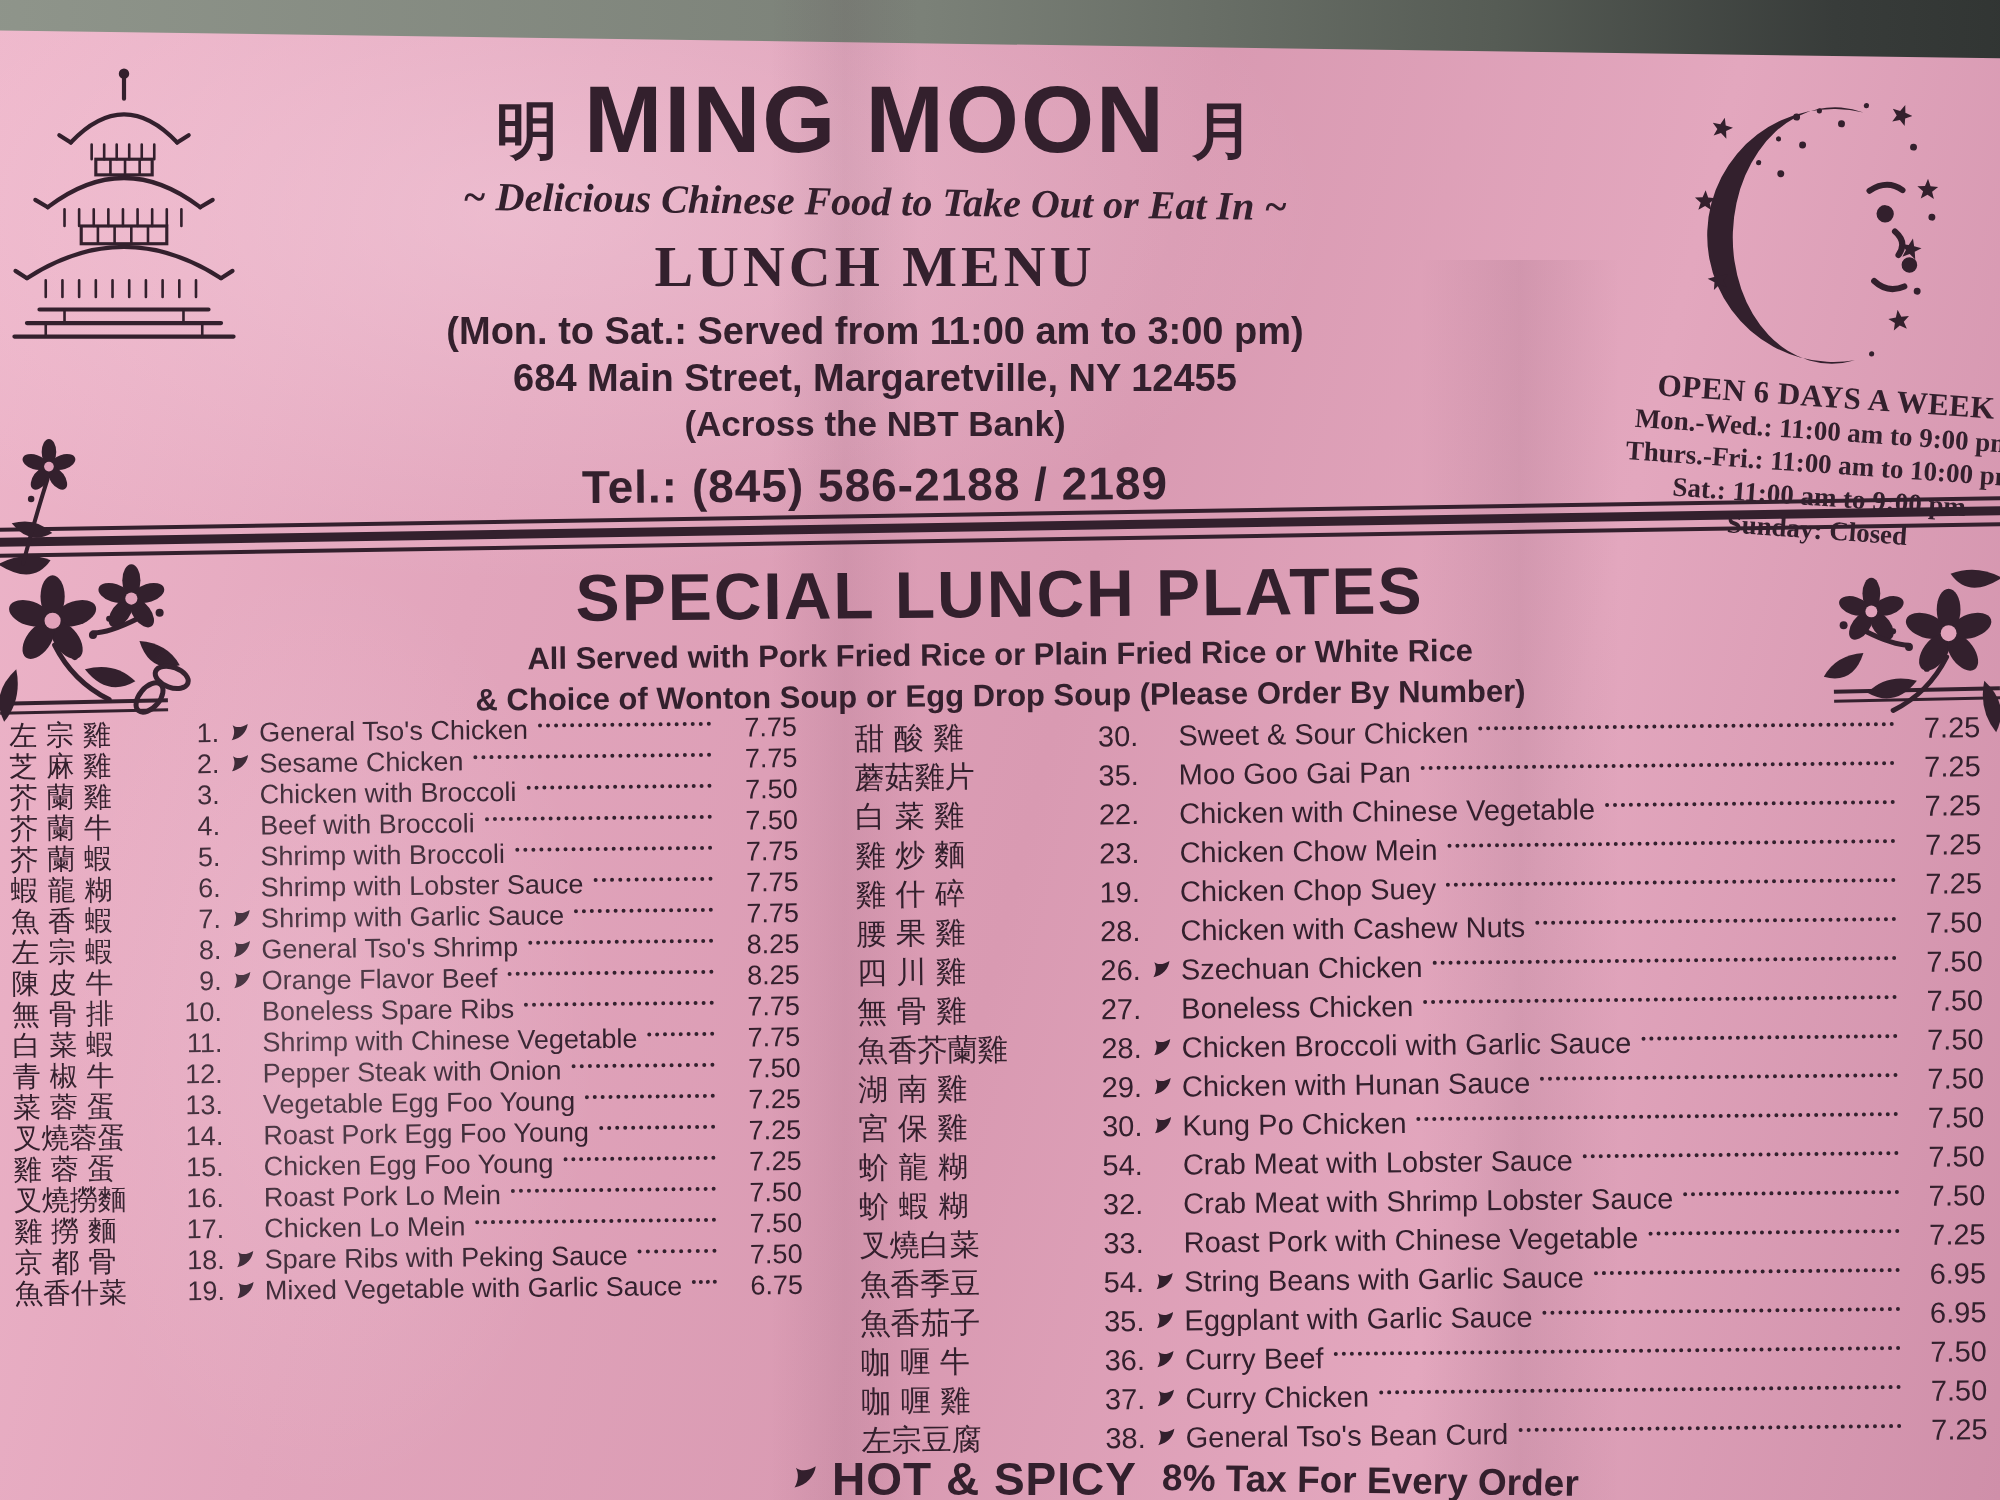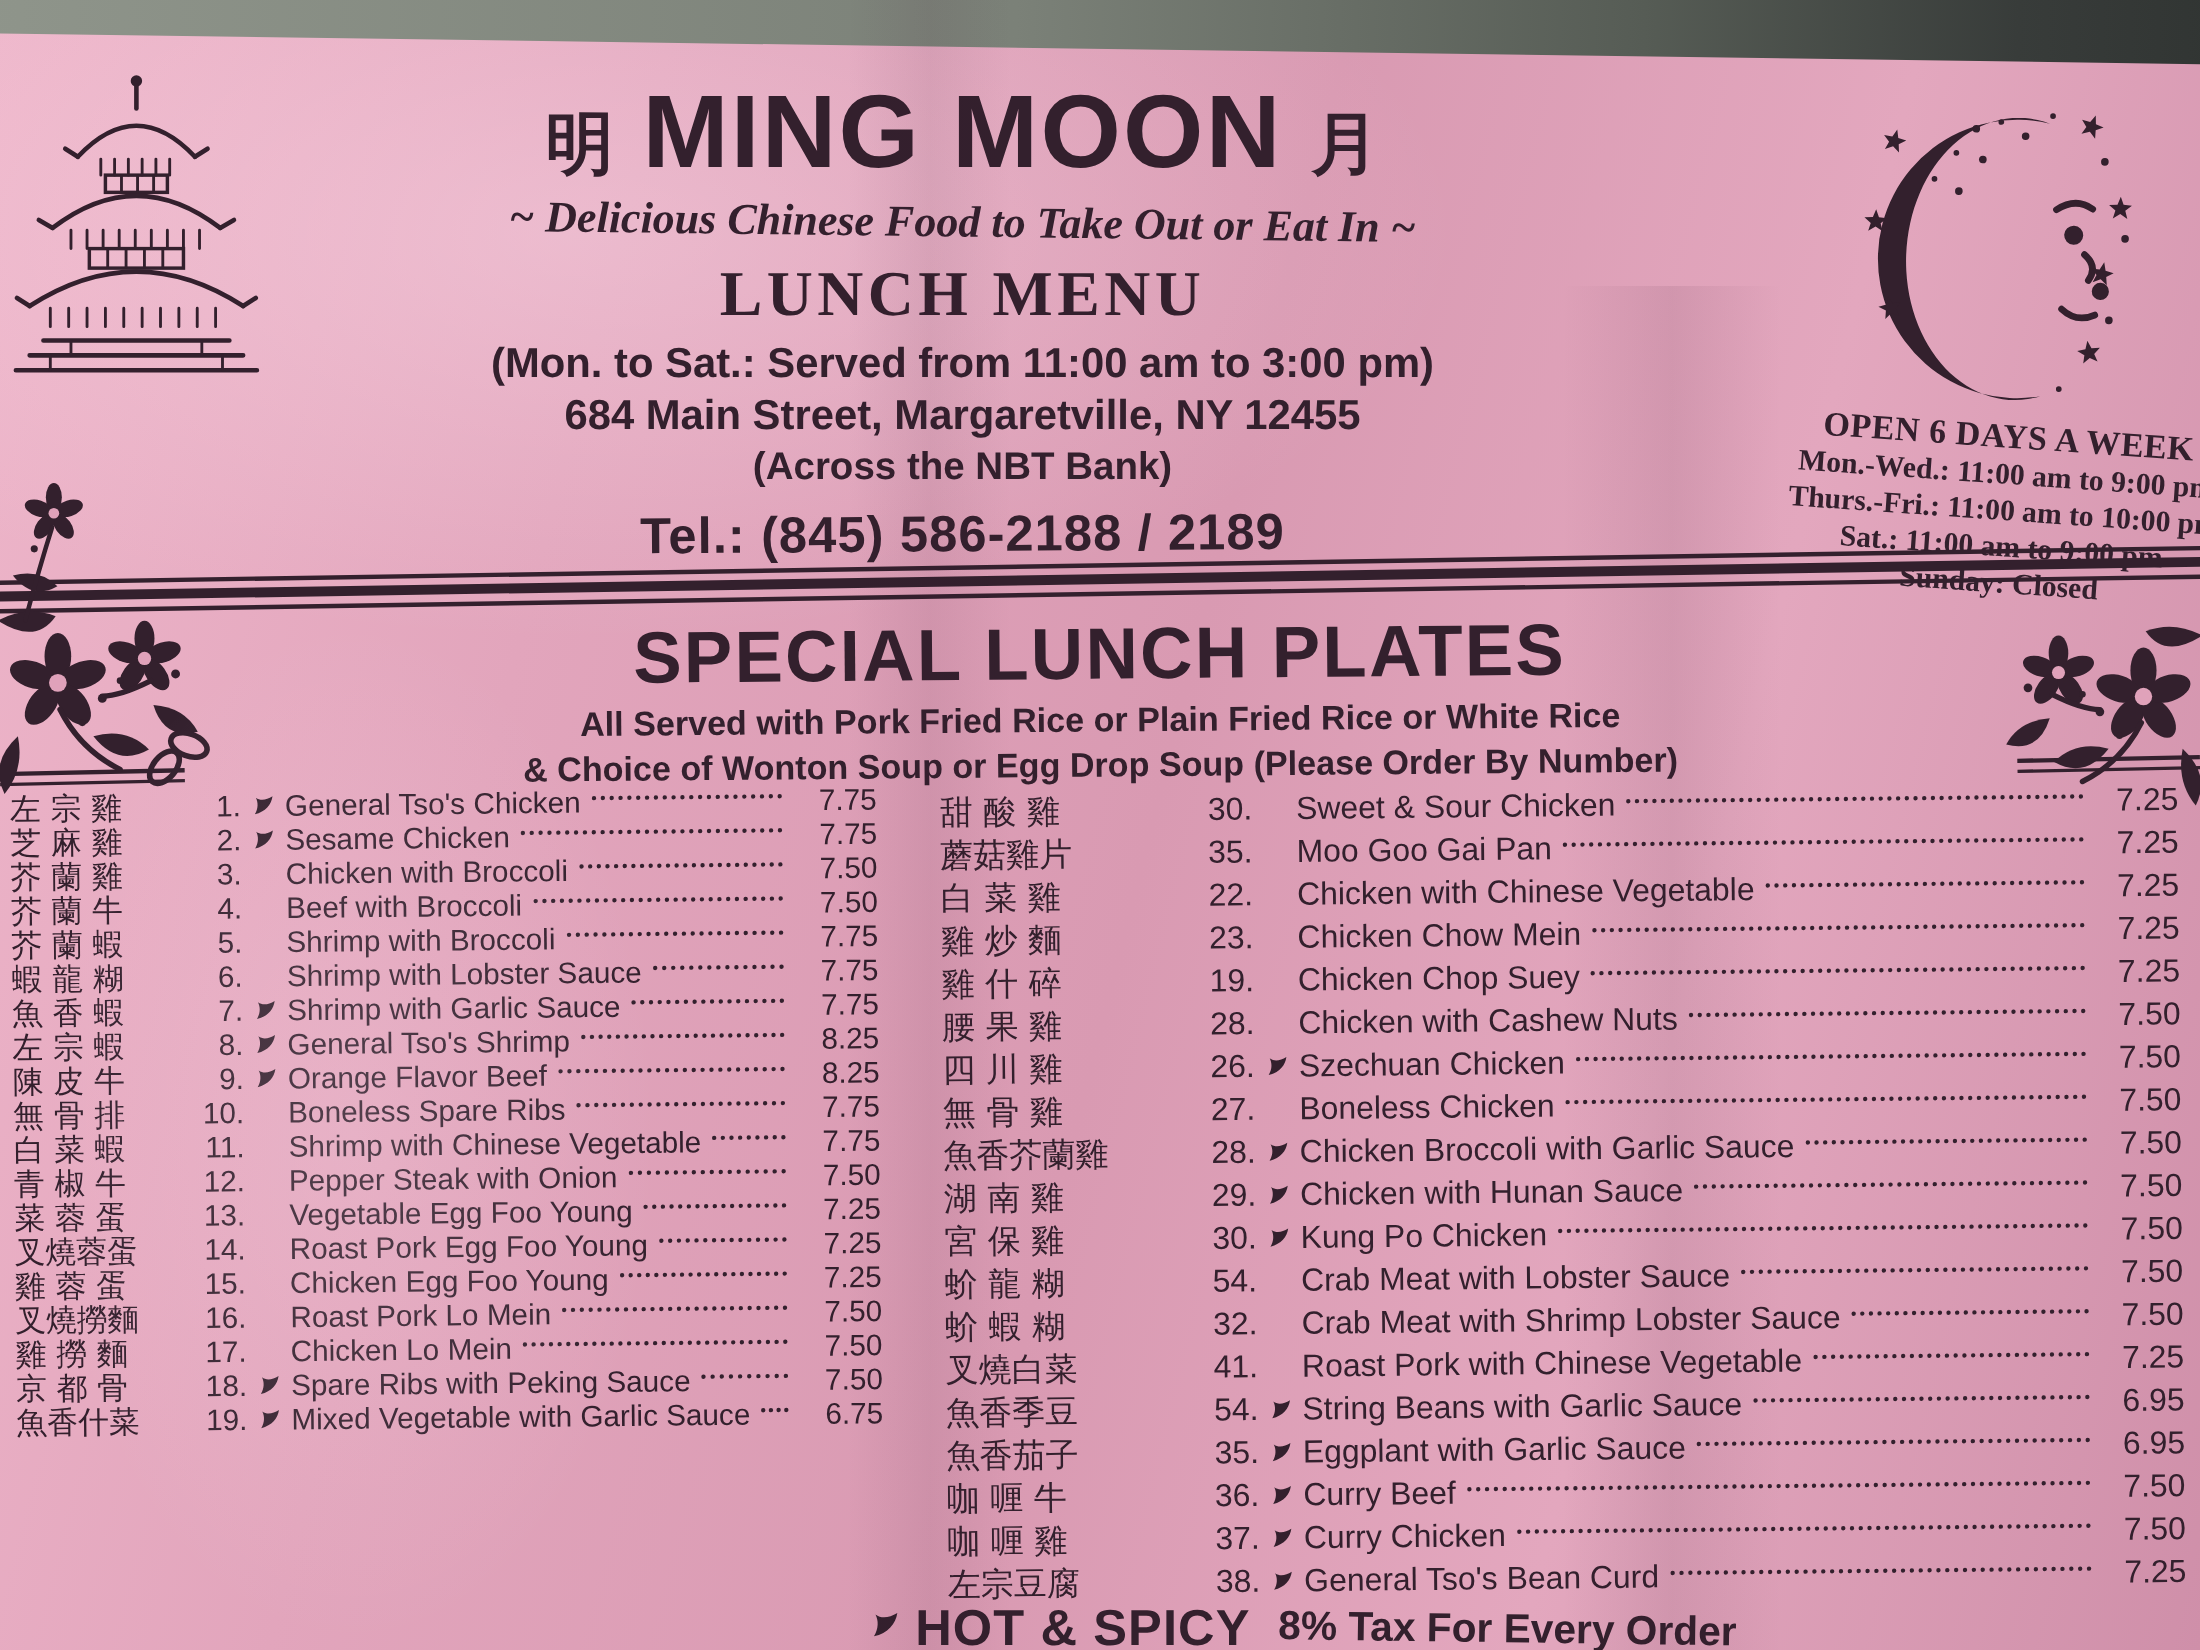--- a/index.html
+++ b/index.html
@@ -706,21 +706,21 @@
               <path d="M21 3 C20 10 15 16 6 18 C9 13 9 8 7 4 C11 7 16 6 21 3 Z"></path>
             </svg>
     </span>
     <span class="iname">Crab Meat with Shrimp Lobster Sauce</span>
     <span class="leader"></span>
     <span class="price">7.50</span>
   </div>
 
   <div class="row">
     <span class="cjk">叉燒白菜</span>
-    <span class="num">41.</span>
+    <span class="num">33.</span>
     <span class="spicy hidden">
       <svg viewBox="0 0 24 24">
               <path d="M21 3 C20 10 15 16 6 18 C9 13 9 8 7 4 C11 7 16 6 21 3 Z"></path>
             </svg>
     </span>
     <span class="iname">Roast Pork with Chinese Vegetable</span>
     <span class="leader"></span>
     <span class="price">7.25</span>
   </div>
 

